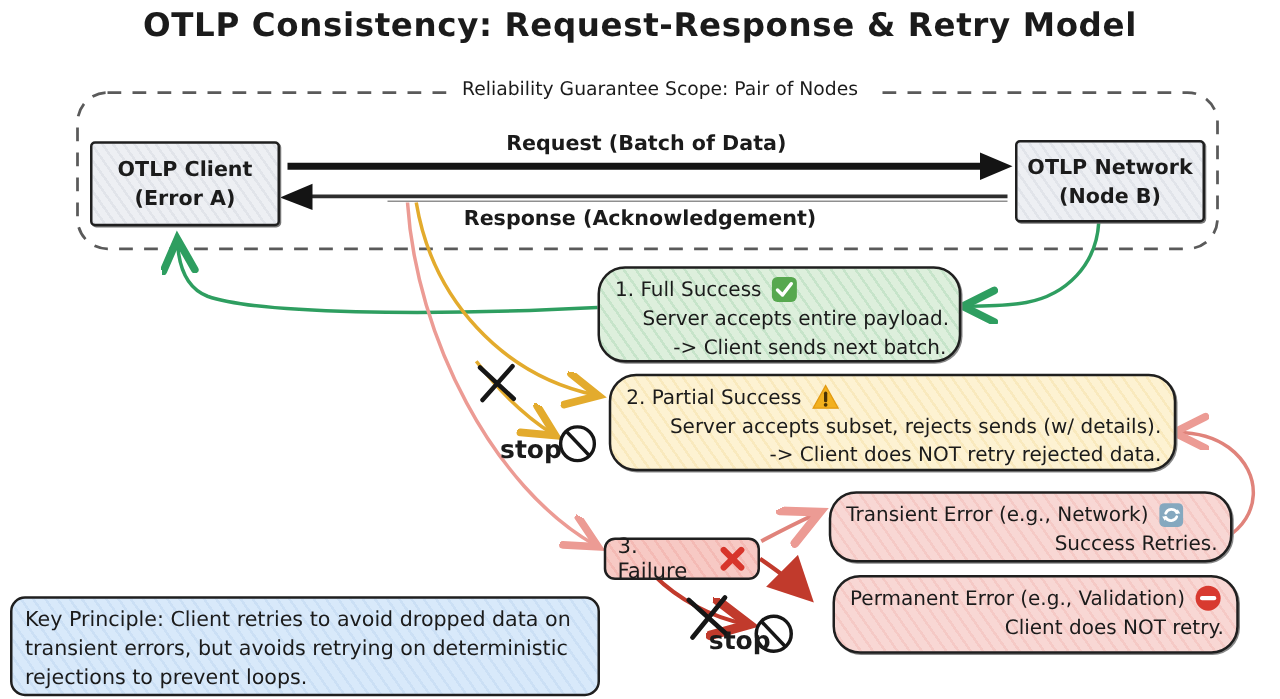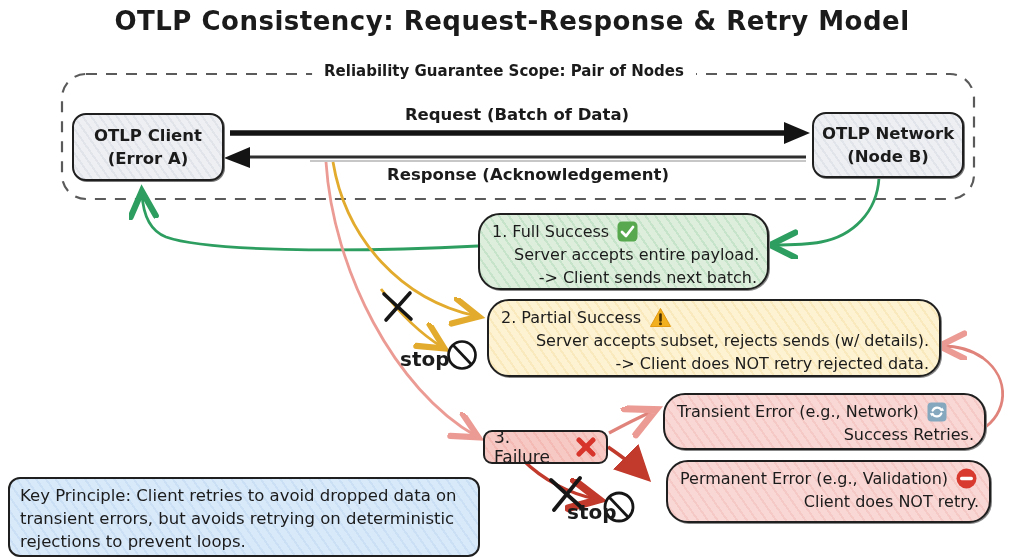--- a/index.html
+++ b/index.html
@@ -9,38 +9,38 @@
     font-family:"DejaVu Sans", sans-serif;
   }
   .abs{position:absolute;}
   #connector-layer{position:absolute;left:0;top:0;width:1024px;height:559px;z-index:1;}
 
   #diagram-title{
     left:0;top:6px;width:1024px;text-align:center;
     font-size:26px;font-weight:700;letter-spacing:0.5px;z-index:3;
   }
   #scope-label{
-    top:62px;left:504px;transform:translateX(-50%);
-    background:#ffffff;padding:0 12px;font-size:15px;font-weight:700;
+    top:62px;left:528px;transform:translateX(-50%);
+    background:#ffffff;padding:0 12px;font-size:15px;font-weight:400;
     z-index:3;white-space:nowrap;
   }
   .node{
-    z-index:3;border:2.4px solid #1f1f1f;border-radius:14px;
+    z-index:3;border:2.4px solid #1f1f1f;border-radius:4px;
     background:#edeff3;
     background-image:repeating-linear-gradient(55deg,rgba(120,130,150,0.10) 0 2px,transparent 2px 7px);
     display:flex;flex-direction:column;align-items:center;justify-content:center;
     font-size:16.5px;font-weight:600;line-height:1.4;text-align:center;
     box-shadow:1px 1px 0 #777;
   }
   #client-node{left:72px;top:113px;width:148px;height:64px;}
   #server-node{left:812px;top:112px;width:148px;height:62px;}
 
   .flow-label{z-index:3;font-size:16.5px;font-weight:600;text-align:center;white-space:nowrap;}
   #request-label{left:367px;top:105px;width:300px;}
-  #response-label{left:378px;top:165px;width:300px;}
+  #response-label{left:362px;top:165px;width:300px;}
 
   .card{
     z-index:3;border:2.2px solid #1f1f1f;border-radius:22px;
     font-size:16px;line-height:1.45;padding:5px 10px 4px 12px;
     box-shadow:1px 1px 0 #888;
     text-align:right;
   }
   .card .row{display:flex;align-items:center;gap:8px;white-space:nowrap;}
   .card .indent{padding-left:22px;white-space:nowrap;}
   #full-success-card{

